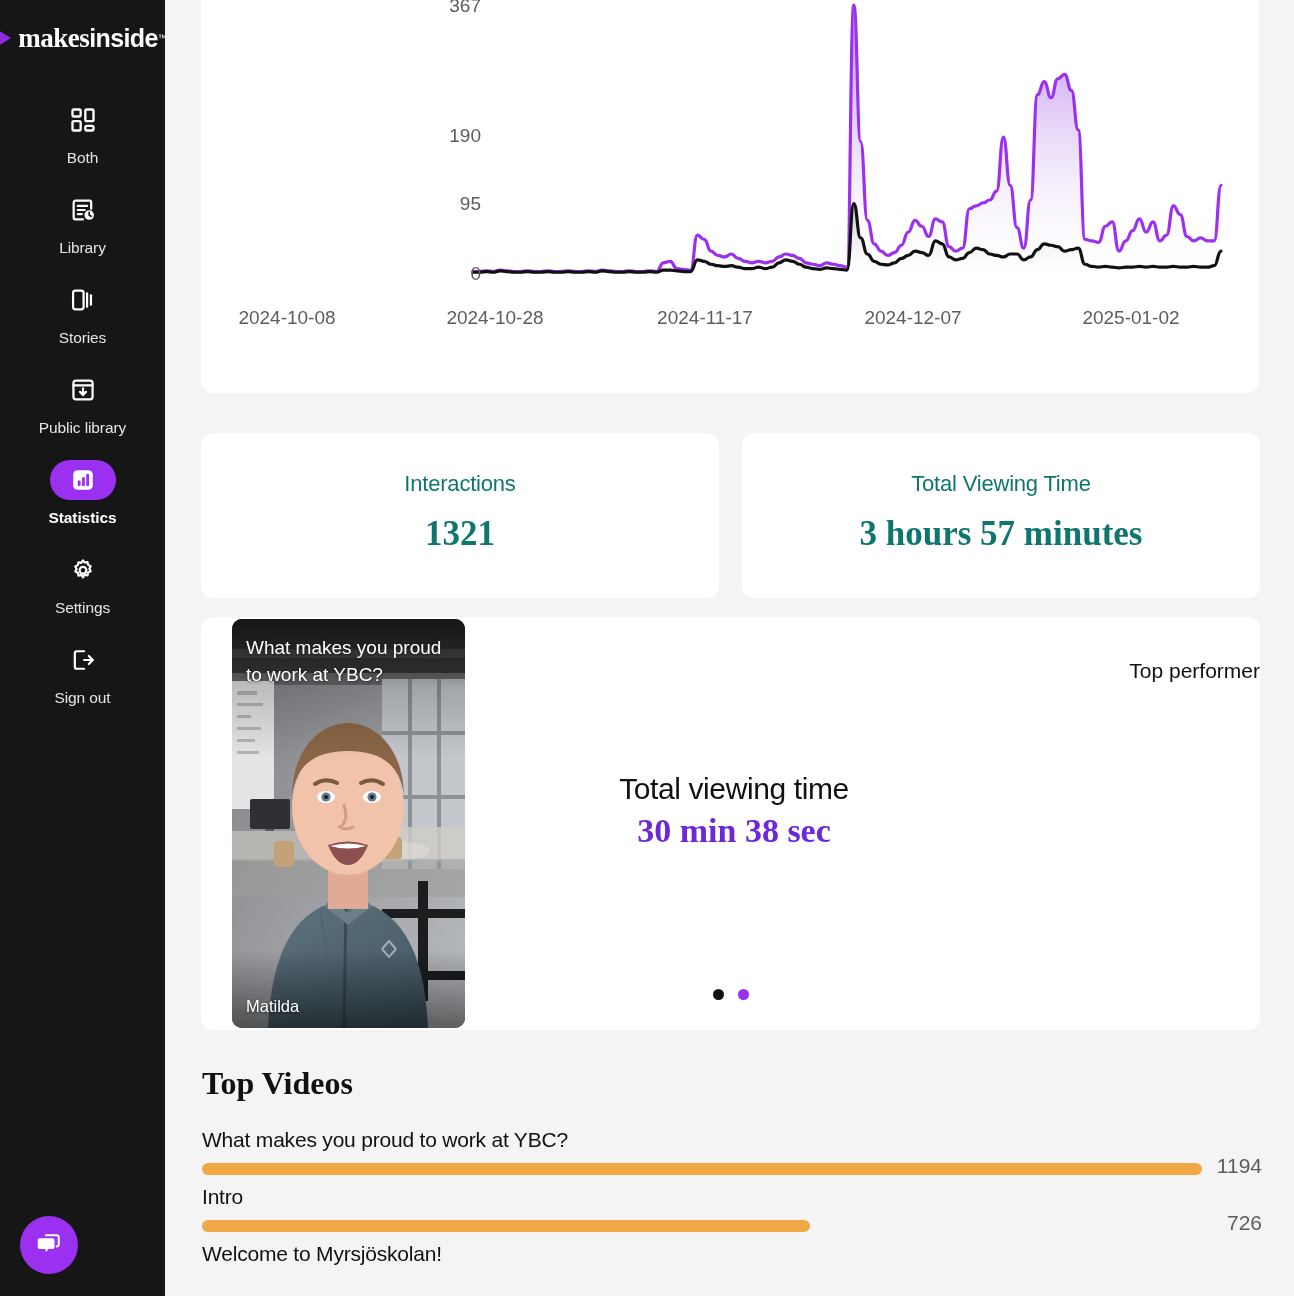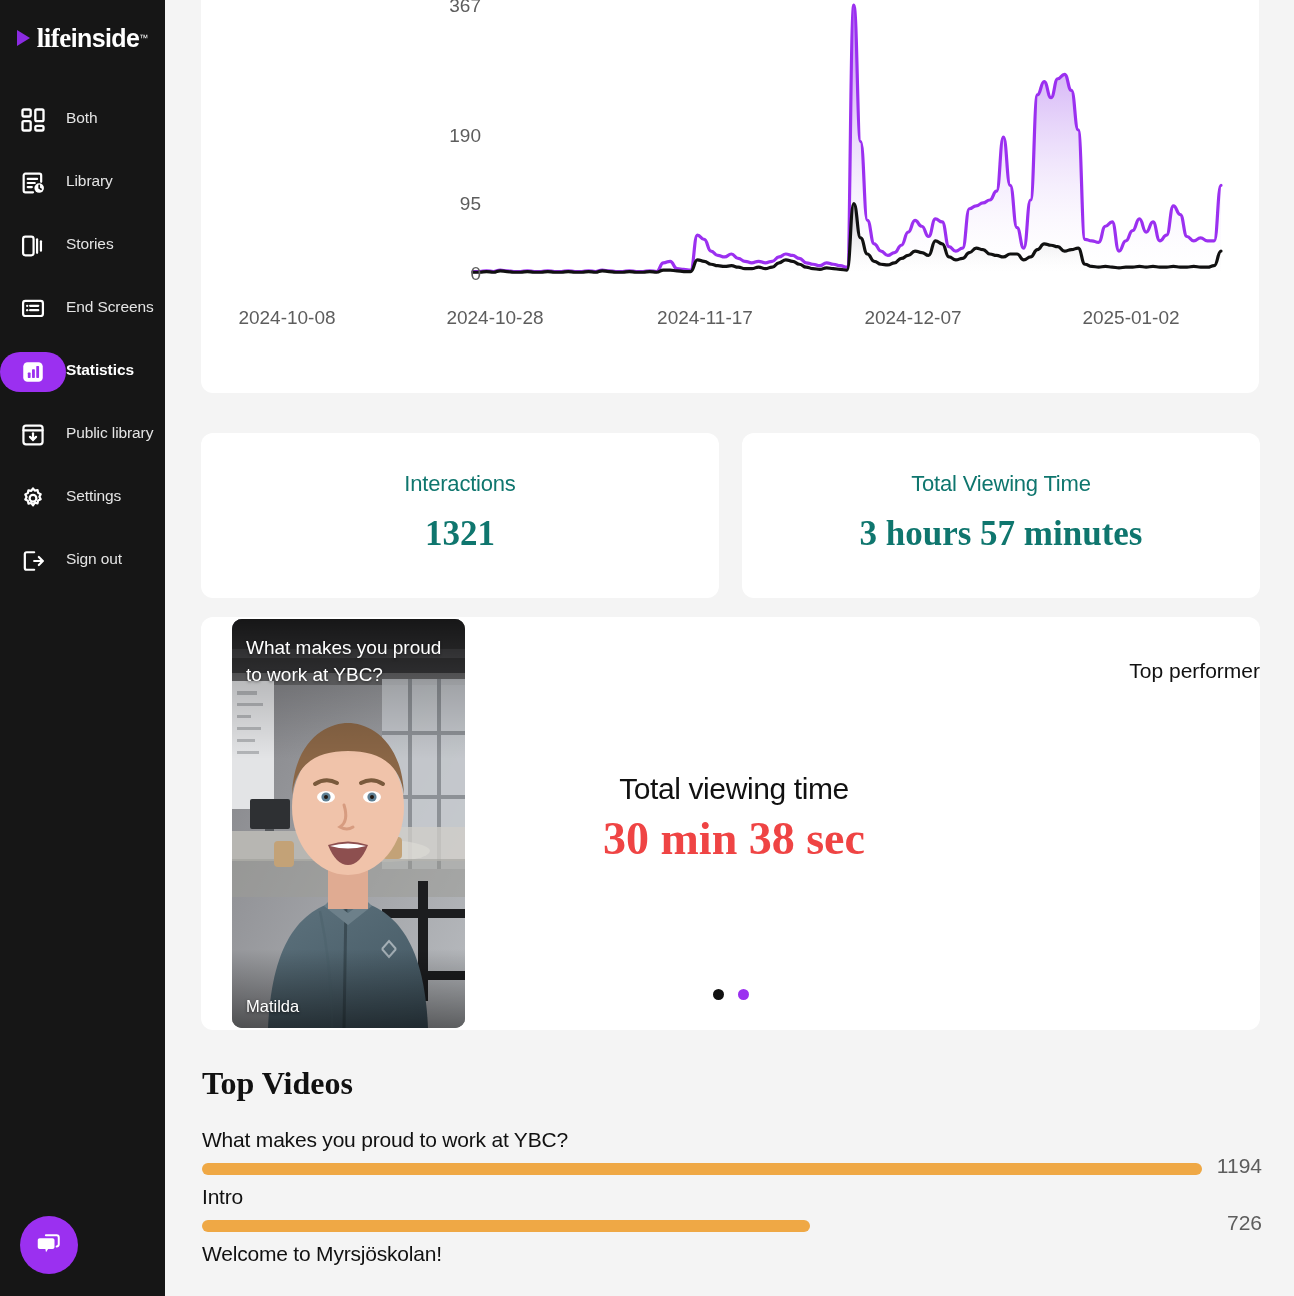--- a/index.html
+++ b/index.html
@@ -25,21 +25,21 @@
     border-top: 8px solid transparent;
     border-bottom: 8px solid transparent;
     margin-right: 7px; margin-top: 5px;
   }
   .logo-life { font-family: "Liberation Serif", serif; font-size: 27px; color: #fff; font-weight: 700; letter-spacing: -0.5px; line-height: 1; }
   .logo-inside { font-family: "Liberation Sans", sans-serif; font-size: 25px; color: #fff; font-weight: 700; letter-spacing: -0.6px; line-height: 1; }
   .logo-tm { font-size: 9px; color: #fff; vertical-align: super; font-family:"Liberation Sans", sans-serif; }
 
   .nav { margin-top: 48px; width: 100%; display: flex; flex-direction: column; align-items: center; }
   .nav-item {
-    width: 100%; display: flex; flex-direction: row; 
+    width: 100%; display: flex; flex-direction: column; align-items: center;
     margin-bottom: 23px; cursor: pointer; text-decoration: none;
   }
   .nav-icon-wrap {
     width: 66px; height: 40px; display: flex; align-items: center; justify-content: center;
     border-radius: 20px;
   }
   .nav-item.active .nav-icon-wrap { background: #9b30f0; }
   .nav-icon-wrap svg { display: block; }
   .nav-label {
     margin-top: 9px; font-size: 15.5px; color: #e4e4e4; letter-spacing: -0.1px;
@@ -97,21 +97,21 @@
   .perf-title {
     position: absolute; left: 0; right: 0; top: 42px; text-align: right;
     font-size: 21px; color: #111;
   }
   .perf-center {
     position: absolute; left: 253px; top: 155px; width: 560px; text-align: center;
   }
   .perf-label { font-size: 30px; color: #111; letter-spacing: -0.4px; }
   .perf-value {
     margin-top: 6px; font-family: "Liberation Serif", serif; font-weight: 700;
-    font-size: 46px; color: #ef4444;
+    font-size: 34px; color: #6d28d9;
   }
   .dots { position: absolute; left: 0; right: 0; top: 372px; display: flex; justify-content: center; gap: 14px; }
   .dot { width: 11px; height: 11px; border-radius: 50%; }
   .dot.d1 { background: #111111; }
   .dot.d2 { background: #9b30f0; }
 
   
   .thumb {
     position: absolute; left: 31px; top: 2px; width: 233px; height: 409px;
     border-radius: 10px; overflow: hidden; background: #2a2a2a; cursor: pointer;
@@ -149,21 +149,21 @@
 </head>
 <body>
 
 <div class="app">
 
   <nav class="sidebar">
 
     <div class="logo">
       <div class="logo-tri"></div>
       <div>
-        <span class="logo-life">life</span><span class="logo-inside">inside</span><span class="logo-tm">™</span>
+        <span class="logo-life">makes</span><span class="logo-inside">inside</span><span class="logo-tm">™</span>
       </div>
     </div>
 
     <div class="nav">
 
       <a class="nav-item">
         <span class="nav-icon-wrap">
           <svg width="28" height="28" viewBox="0 0 24 24" fill="none" stroke="#fff" stroke-width="2">
             <rect x="3" y="3" width="7" height="6" rx="1.2"></rect>
             <rect x="14" y="3" width="7" height="10" rx="1.2"></rect>
@@ -193,55 +193,43 @@
         <span class="nav-icon-wrap">
           <svg width="28" height="28" viewBox="0 0 24 24" fill="none" stroke="#fff" stroke-width="1.9" stroke-linecap="round">
             <rect x="3.5" y="4" width="9" height="16" rx="2"></rect>
             <path d="M15.5 6.2v11.6"></path>
             <path d="M18.8 8v8"></path>
           </svg>
         </span>
         <span class="nav-label">Stories</span>
       </a>
 
+
       <a class="nav-item">
         <span class="nav-icon-wrap">
           <svg width="28" height="28" viewBox="0 0 24 24" fill="none" stroke="#fff" stroke-width="1.9" stroke-linecap="round">
-            <rect x="3.5" y="5" width="17" height="13" rx="2"></rect>
-            <path d="M9.5 9.3h7"></path>
-              <path d="M9.5 13h7"></path>
-            <circle cx="7" cy="9.3" r="1" fill="#fff" stroke="none"></circle>
-            <circle cx="7" cy="13" r="1" fill="#fff" stroke="none"></circle>
-          </svg>
-        </span>
-        <span class="nav-label">End Screens</span>
+            <rect x="3.8" y="4" width="16.4" height="16" rx="2.2"></rect>
+            <path d="M3.8 8h16.4"></path>
+            <path d="M12 10.5v5.5"></path>
+              <path d="M9.4 13.6L12 16.2l2.6-2.6"></path>
+          </svg>
+        </span>
+        <span class="nav-label">Public library</span>
       </a>
 
       <a class="nav-item active">
         <span class="nav-icon-wrap">
           <svg width="26" height="26" viewBox="0 0 24 24">
             <rect x="3" y="3" width="18" height="18" rx="4" fill="#ffffff"></rect>
             <rect x="7.2" y="12.5" width="2.6" height="5" rx="0.6" fill="#9b30f0"></rect>
             <rect x="11.1" y="9.5" width="2.6" height="8" rx="0.6" fill="#9b30f0"></rect>
             <rect x="15" y="6.5" width="2.6" height="11" rx="0.6" fill="#9b30f0"></rect>
           </svg>
         </span>
         <span class="nav-label">Statistics</span>
-      </a>
-
-      <a class="nav-item">
-        <span class="nav-icon-wrap">
-          <svg width="28" height="28" viewBox="0 0 24 24" fill="none" stroke="#fff" stroke-width="1.9" stroke-linecap="round">
-            <rect x="3.8" y="4" width="16.4" height="16" rx="2.2"></rect>
-            <path d="M3.8 8h16.4"></path>
-            <path d="M12 10.5v5.5"></path>
-              <path d="M9.4 13.6L12 16.2l2.6-2.6"></path>
-          </svg>
-        </span>
-        <span class="nav-label">Public library</span>
       </a>
 
       <a class="nav-item">
         <span class="nav-icon-wrap">
           <svg width="28" height="28" viewBox="0 0 24 24" fill="none" stroke="#fff" stroke-width="1.9" stroke-linejoin="round">
             <path d="M12 2.6l1.5 1.9 2.4-.5.5 2.4 2.2 1.1-1.1 2.2 1.1 2.2-2.2 1.1-.5 2.4-2.4-.5L12 17l-1.5-1.9-2.4.5-.5-2.4-2.2-1.1L6.5 9.9 5.4 7.7l2.2-1.1.5-2.4 2.4.5z" transform="translate(0,1.2)"></path>
             <circle cx="12" cy="12.2" r="2.9"></circle>
           </svg>
         </span>
         <span class="nav-label">Settings</span>

